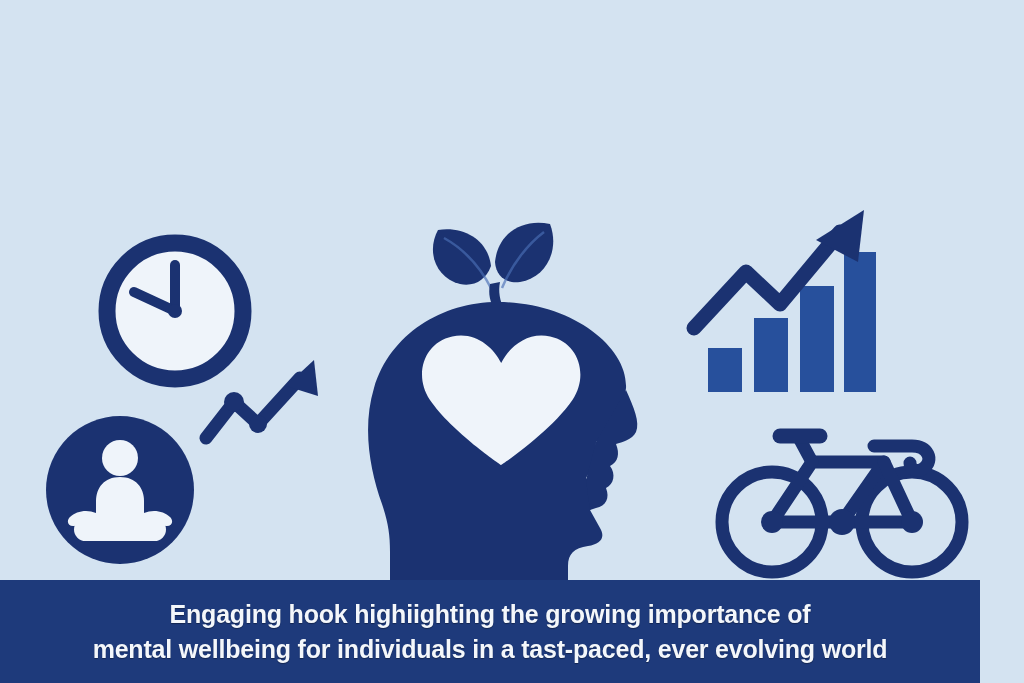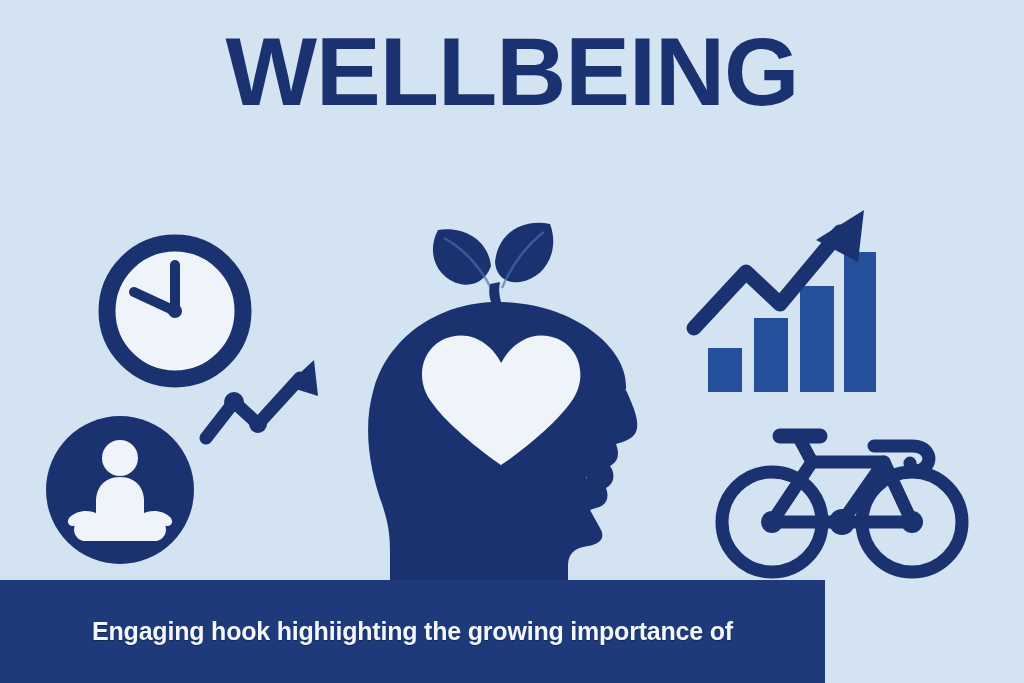--- a/index.html
+++ b/index.html
@@ -37,21 +37,21 @@
     font-family: "Liberation Sans", sans-serif;
   }
   .title-line-1 { font-size: 97px; }
   .title-line-2 { font-size: 97px; margin-top: 4px; }
 
   
   .footer-band {
     position: absolute;
     left: 0;
     bottom: 0;
-    width: 825px;
+    width: 980px;
     height: 103px;
     background: #1e3a7b;
     z-index: 9;
     display: flex;
     flex-direction: column;
     align-items: center;
     justify-content: center;
   }
   .footer-line {
     display: block;
@@ -75,21 +75,20 @@
   #head-icon       { left: 338px; top: 222px; width: 320px; height: 372px; z-index: 5; }
   #growth-chart-icon { left: 688px; top: 206px; width: 188px; height: 192px; }
   #bicycle-icon    { left: 716px; top: 418px; width: 252px; height: 158px; }
 </style>
 </head>
 <body>
 
 <div id="poster">
 
   <div class="title-block">
-    <span class="title-line title-line-1">WELLBEING</span>
   </div>
 
   <div class="icon-layer" id="clock-icon">
     <svg viewBox="0 0 158 158" width="158" height="158">
       <circle cx="79" cy="79" r="68" fill="#eff4fa" stroke="#1b3271" stroke-width="17"></circle>
       <line x1="79" y1="79" x2="79" y2="33" stroke="#1b3271" stroke-width="10" stroke-linecap="round"></line>
       <line x1="79" y1="79" x2="38" y2="60" stroke="#1b3271" stroke-width="10" stroke-linecap="round"></line>
       <circle cx="79" cy="79" r="7" fill="#1b3271"></circle>
     </svg>
   </div>
@@ -196,15 +195,16 @@
       <path d="M64 18 L104 18" stroke="#1b3271" stroke-width="15" stroke-linecap="round"></path>
 
       <circle cx="56" cy="104" r="11" fill="#1b3271"></circle>
       <circle cx="196" cy="104" r="11" fill="#1b3271"></circle>
       <circle cx="126" cy="104" r="13" fill="#1b3271"></circle>
     </svg>
   </div>
 
   <div class="footer-band">
     <span class="footer-line">Engaging hook highiighting the growing importance of</span>
+    <span class="footer-line">mental wellbeing for individuals in a tast-paced, ever evolving world</span>
   </div>
 
 </div>
 
 </body></html>

